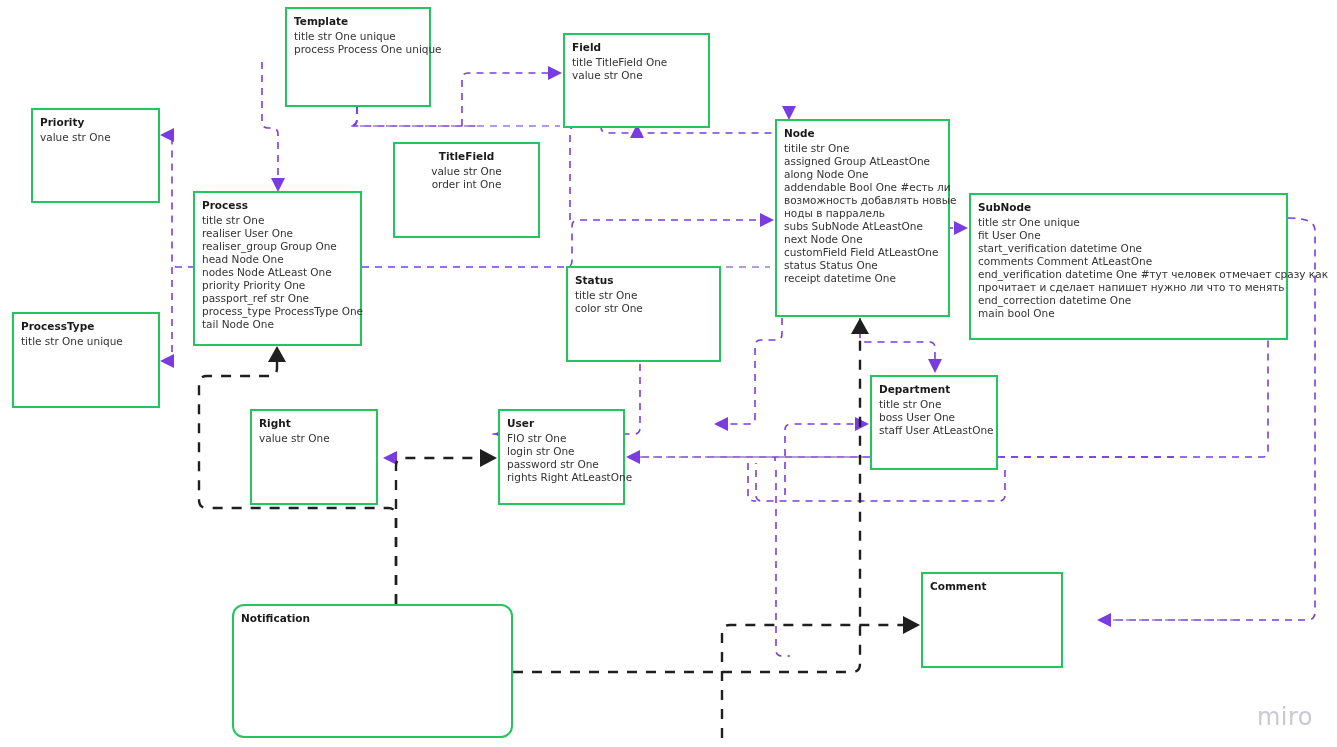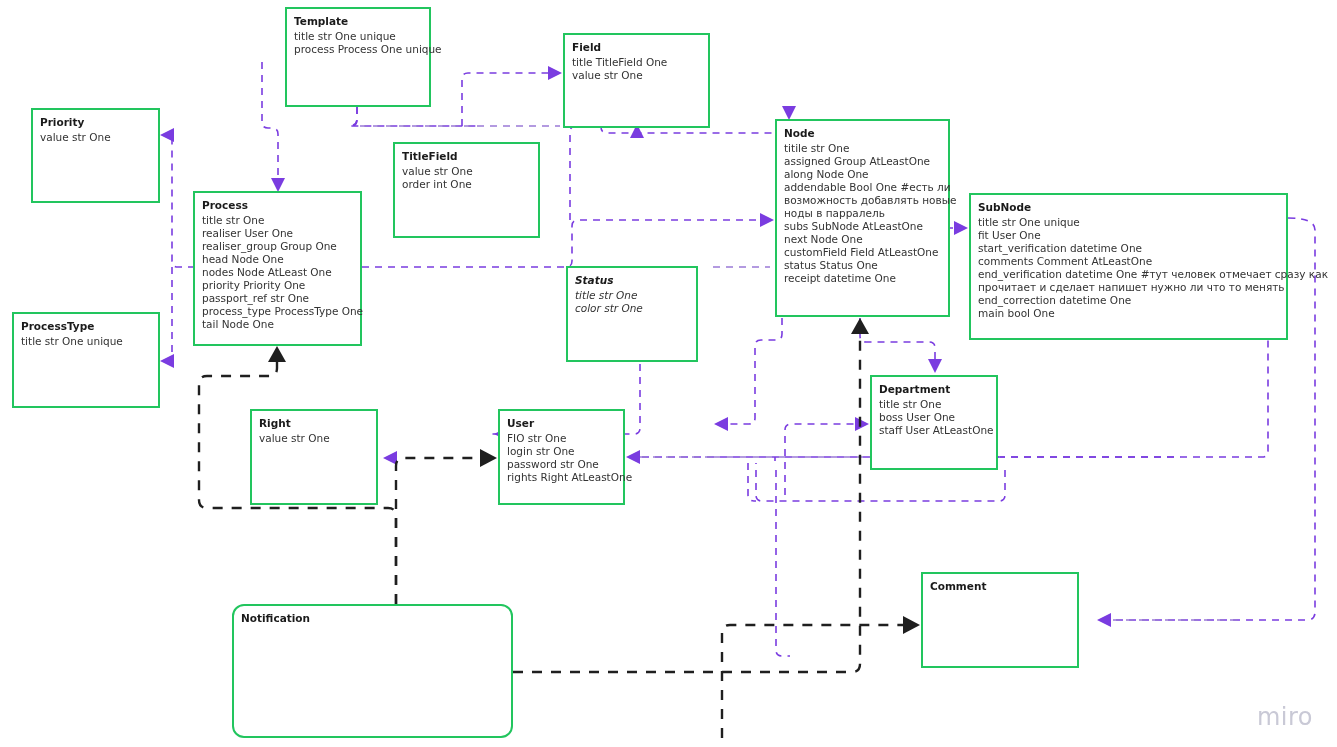--- a/index.html
+++ b/index.html
@@ -183,21 +183,21 @@
           <div>title TitleField One</div>
           <div>value str One</div>
         </div>
       </div>
       <div class="entity" style="left: 31px; top: 108px; width: 129px; height: 95px;">
         <div class="ename">Priority</div>
         <div class="attrs">
           <div>value str One</div>
         </div>
       </div>
-      <div class="entity" style="left: 393px; top: 142px; width: 147px; height: 96px;">
+      <div class="entity" style="left: 393px; top: 142px; width: 147px; height: 96px; text-align: center;">
         <div class="ename">TitleField</div>
         <div class="attrs">
           <div>value str One</div>
           <div>order int One</div>
         </div>
       </div>
       <div class="entity" style="left: 775px; top: 119px; width: 175px; height: 198px;">
         <div class="ename">Node</div>
         <div class="attrs">
           <div>titile str One</div>
@@ -233,21 +233,21 @@
           <div>realiser User One</div>
           <div>realiser_group Group One</div>
           <div>head Node One</div>
           <div>nodes Node AtLeast One</div>
           <div>priority Priority One</div>
           <div>passport_ref str One</div>
           <div>process_type ProcessType One</div>
           <div>tail Node One</div>
         </div>
       </div>
-      <div class="entity" style="left: 566px; top: 266px; width: 132px; height: 96px; font-style: italic;">
+      <div class="entity" style="left: 566px; top: 266px; width: 155px; height: 96px;">
         <div class="ename">Status</div>
         <div class="attrs">
           <div>title str One</div>
           <div>color str One</div>
         </div>
       </div>
       <div class="entity" style="left: 12px; top: 312px; width: 148px; height: 96px;">
         <div class="ename">ProcessType</div>
         <div class="attrs">
           <div>title str One unique</div>
@@ -269,21 +269,21 @@
       </div>
       <div class="entity" style="left: 498px; top: 409px; width: 127px; height: 96px;">
         <div class="ename">User</div>
         <div class="attrs">
           <div>FIO str One</div>
           <div>login str One</div>
           <div>password str One</div>
           <div>rights Right AtLeastOne</div>
         </div>
       </div>
-      <div class="entity" style="left: 921px; top: 572px; width: 158px; height: 96px;">
+      <div class="entity" style="left: 921px; top: 572px; width: 142px; height: 96px;">
         <div class="ename">Comment</div>
       </div>
       <div class="entity" style="left: 232px; top: 604px; width: 281px; height: 134px; border-radius: 12px;">
         <div class="ename">Notification</div>
       </div>
     </div>
 
   <div class="watermark">miro</div>
 </div>
 

